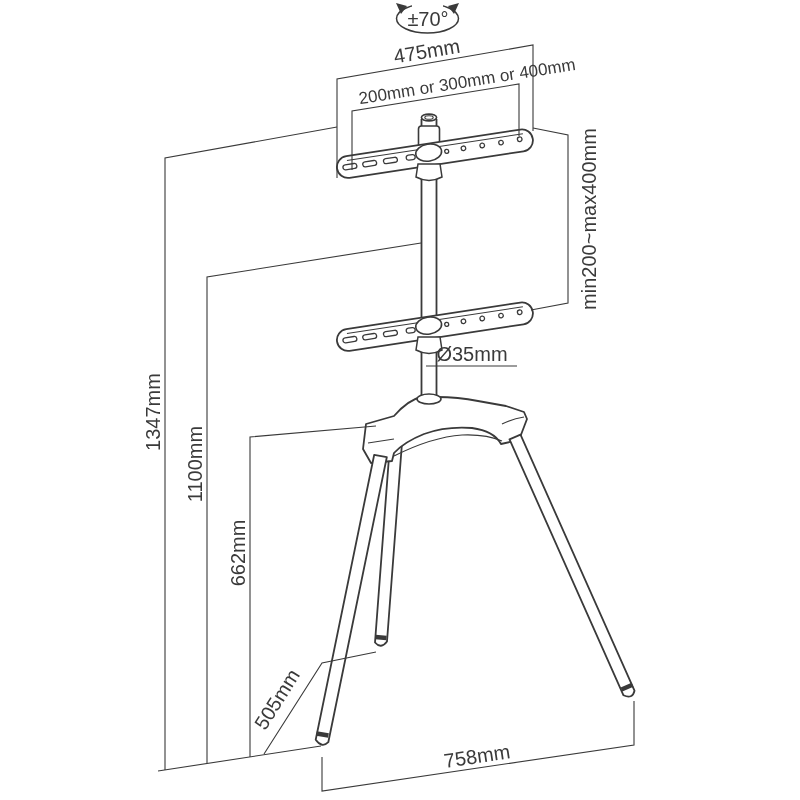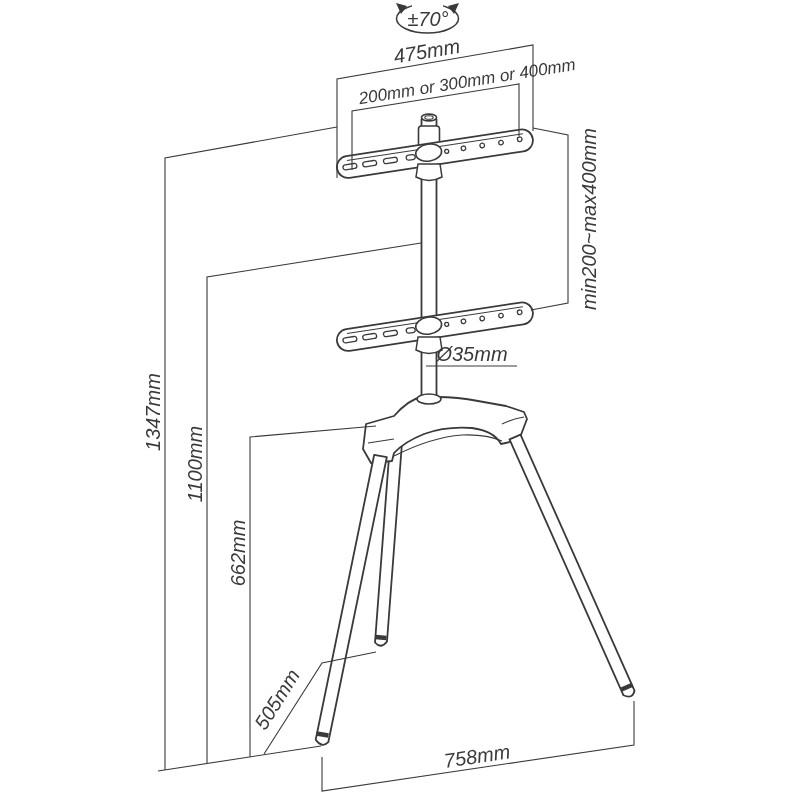--- a/index.html
+++ b/index.html
@@ -3,21 +3,20 @@
 <meta charset="utf-8">
 <style>
   html, body { margin: 0; padding: 0; background: #ffffff; }
   .stage {
     position: relative;
     width: 800px;
     height: 800px;
     background: #ffffff;
     overflow: hidden;
     font-family: "Liberation Sans", sans-serif;
-    font-style: italic;
   }
   svg text {
     font-family: "Liberation Sans", sans-serif;
     fill: #3a3a3a;
   }
   .dim-label { font-size: 20px; }
   .dim-label-small { font-size: 17px; }
 </style>
 </head>
 <body>

